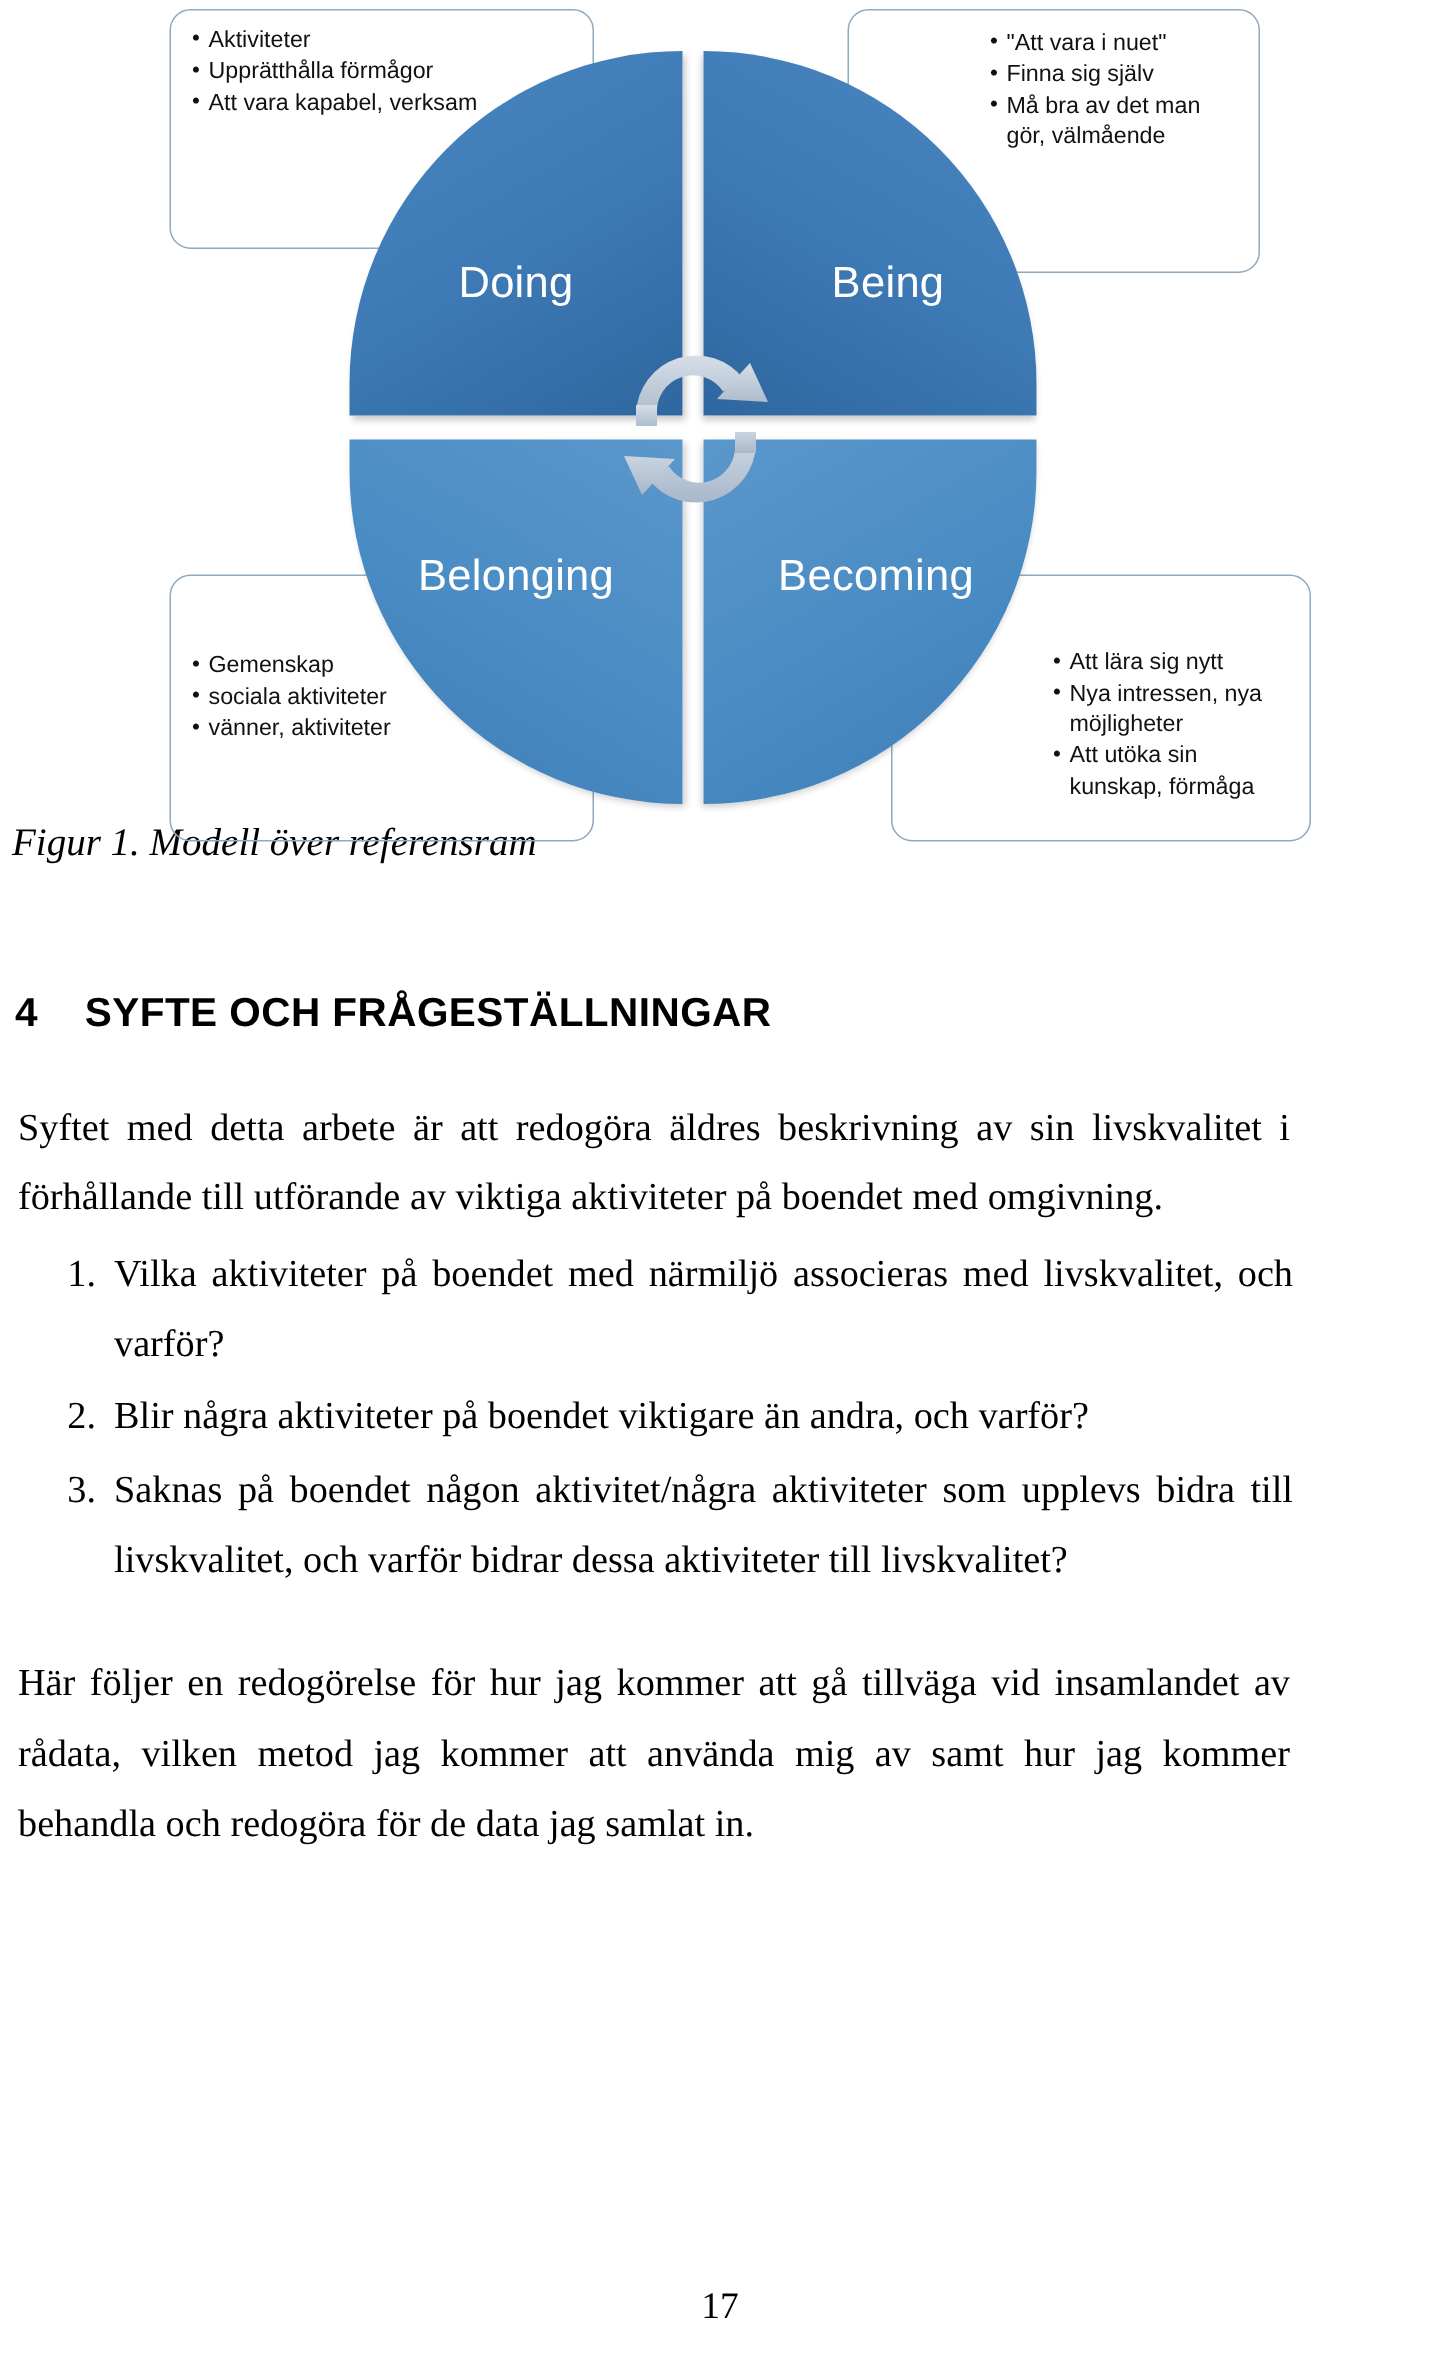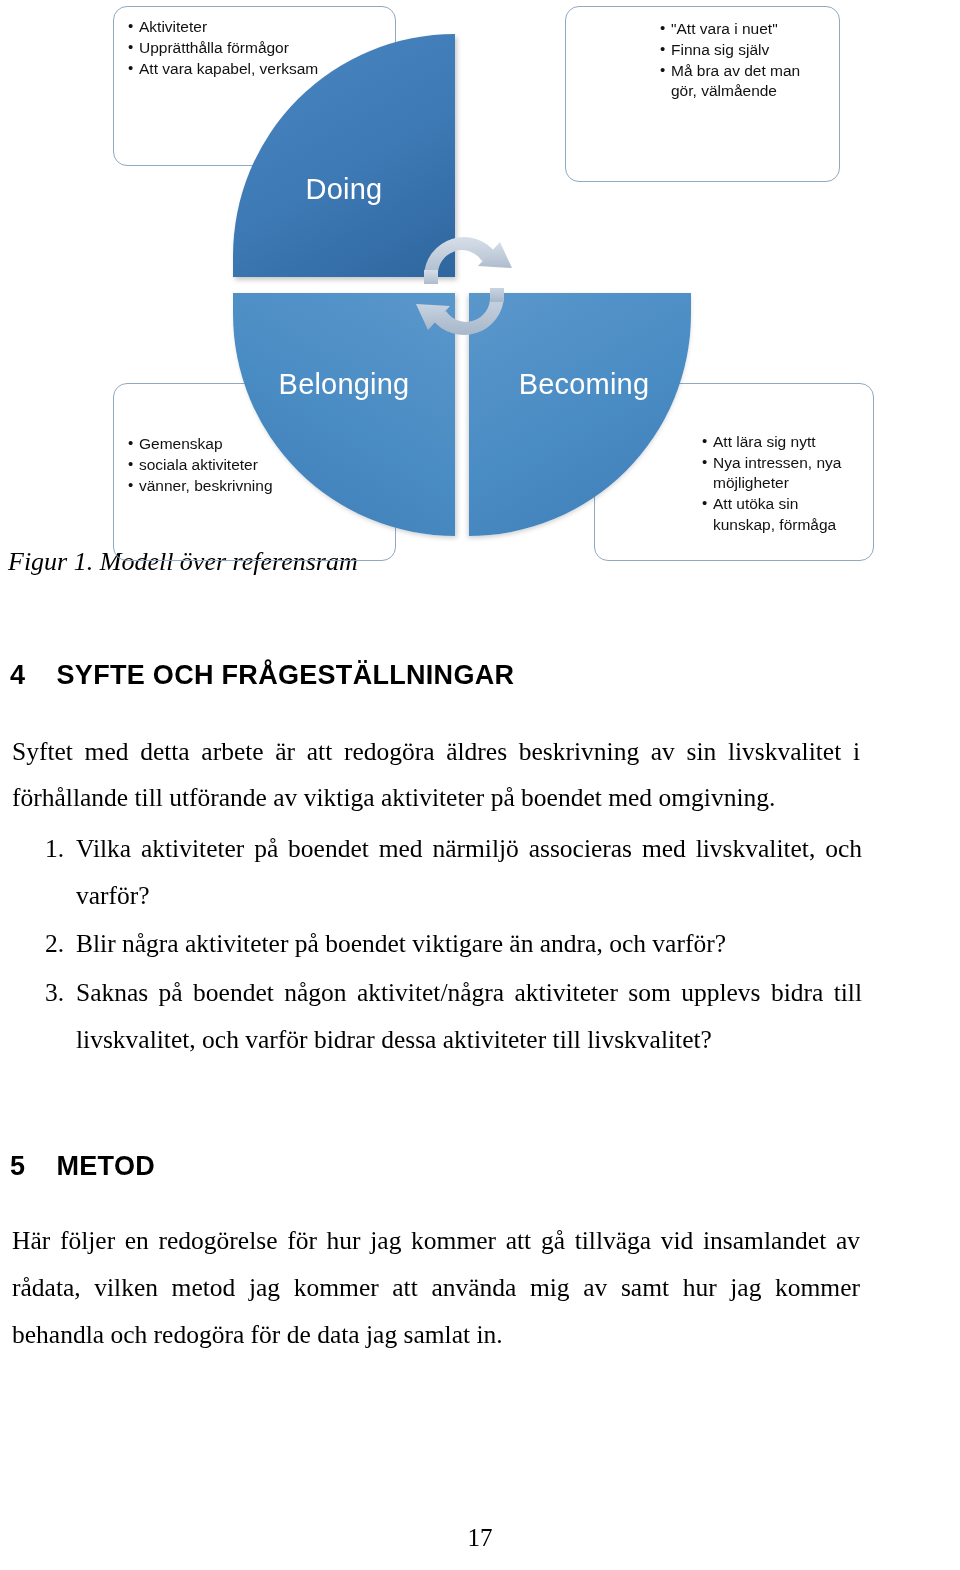--- a/index.html
+++ b/index.html
@@ -232,35 +232,38 @@
       <li>"Att vara i nuet"</li>
       <li>Finna sig själv</li>
       <li>Må bra av det man gör, välmående</li>
     </ul>
   </div>
 
   <div class="callout" id="callout-belonging">
     <ul>
       <li>Gemenskap</li>
       <li>sociala aktiviteter</li>
-      <li>vänner, beskrivning</li>
+      <li>vänner, aktiviteter</li>
     </ul>
   </div>
 
   <div class="callout" id="callout-becoming">
     <ul>
       <li>Att lära sig nytt</li>
       <li>Nya intressen, nya möjligheter</li>
       <li>Att utöka sin kunskap, förmåga</li>
     </ul>
   </div>
 
   <div class="circle-wrap">
     <div class="quad quad-tl">
       <div class="quad-label">Doing</div>
+    </div>
+    <div class="quad quad-tr">
+      <div class="quad-label">Being</div>
     </div>
     <div class="quad quad-bl">
       <div class="quad-label">Belonging</div>
     </div>
     <div class="quad quad-br">
       <div class="quad-label">Becoming</div>
     </div>
 
     <div class="cycle-arrows">
       <svg width="104" height="132" viewBox="0 0 104 132" xmlns="http://www.w3.org/2000/svg">
@@ -317,18 +320,17 @@
     <li>
       <span class="num">2.</span>
       <span>Blir några aktiviteter på boendet viktigare än andra, och varför?</span>
     </li>
     <li>
       <span class="num">3.</span>
       <span>Saknas på boendet någon aktivitet/några aktiviteter som upplevs bidra till livskvalitet, och varför bidrar dessa aktiviteter till livskvalitet?</span>
     </li>
   </ol>
 
-  <h2 class="heading" id="heading-metod">5    METOD</h2>
 
   <p class="body-par" id="par-metod">Här följer en redogörelse för hur jag kommer att gå tillväga vid insamlandet av rådata, vilken metod jag kommer att använda mig av samt hur jag kommer behandla och redogöra för de data jag samlat in.</p>
 </div>
 
 <div class="page-number">17</div>
 
 </body></html>

